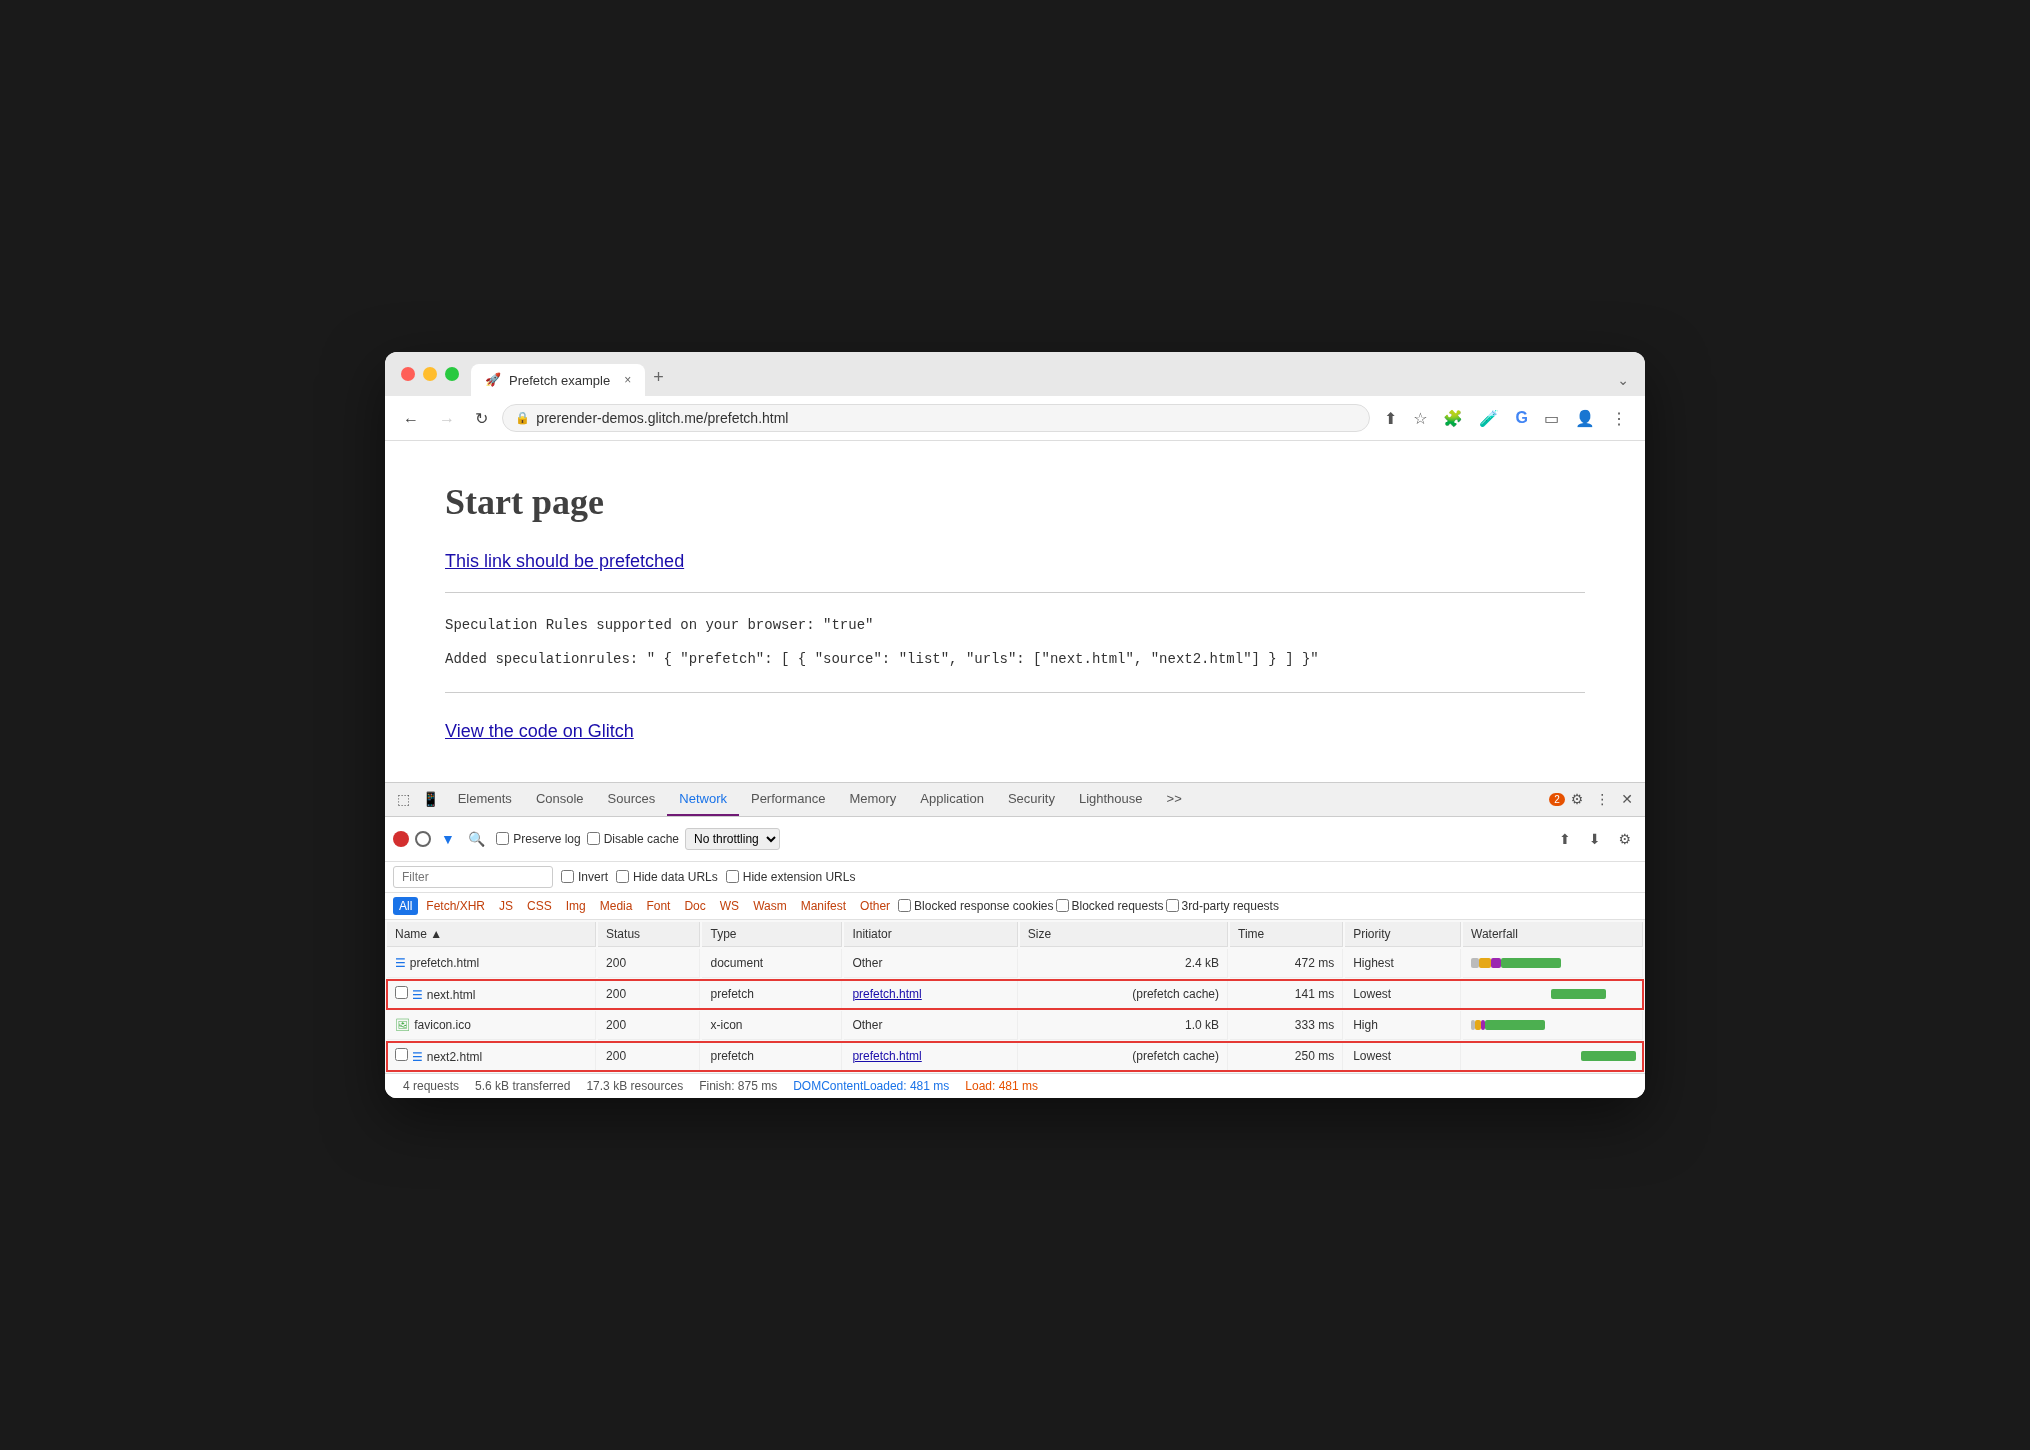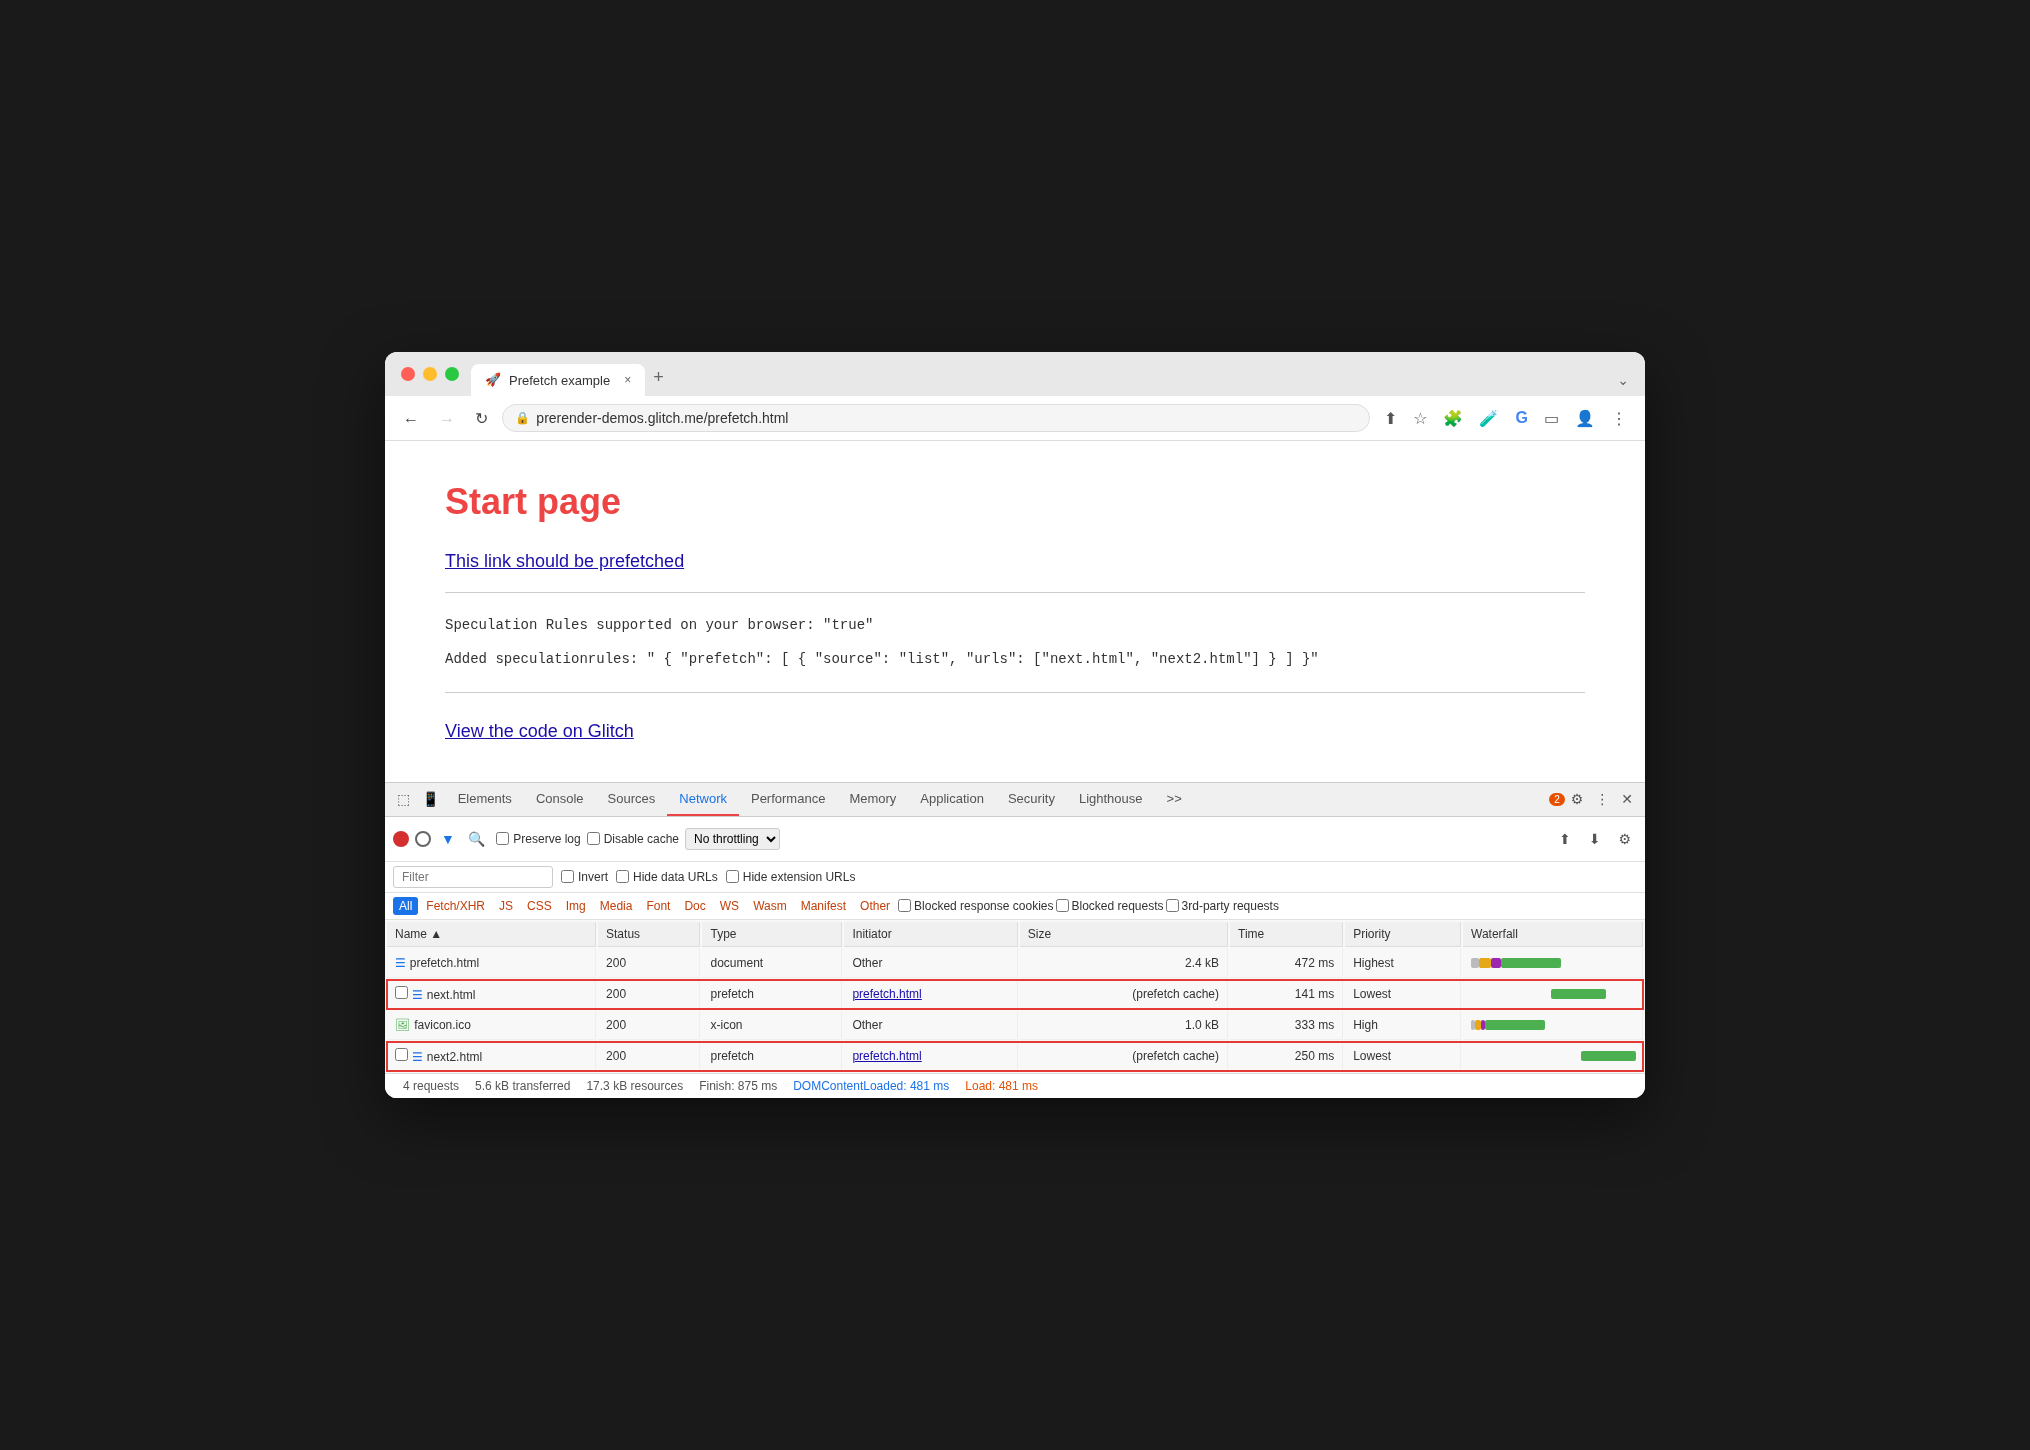--- a/index.html
+++ b/index.html
@@ -125,23 +125,23 @@
     }
     
     .page-content {
       background: white;
       padding: 40px 60px;
       min-height: 340px;
     }
     .page-title {
       font-size: 36px;
       font-weight: bold;
-      color: #ef4444;
+      color: #404040;
       margin-bottom: 28px;
-      font-family: Liberation Sans, sans-serif;
+      font-family: Liberation Serif, serif;
     }
     .page-link {
       display: block;
       color: #1a0dab;
       font-size: 18px;
       text-decoration: underline;
       margin-bottom: 16px;
       cursor: pointer;
     }
     .divider {
@@ -185,21 +185,21 @@
     }
     .dt-tab {
       padding: 8px 12px;
       font-size: 13px;
       color: #555;
       cursor: pointer;
       border-bottom: 2px solid transparent;
     }
     .dt-tab.active {
       color: #1a73e8;
-      border-bottom: 2px solid #ef4444;
+      border-bottom: 2px solid #701a75;
     }
     .dt-spacer { flex: 1; }
     .dt-badge {
       background: #e65100;
       color: white;
       font-size: 10px;
       padding: 1px 5px;
       border-radius: 10px;
     }
     

